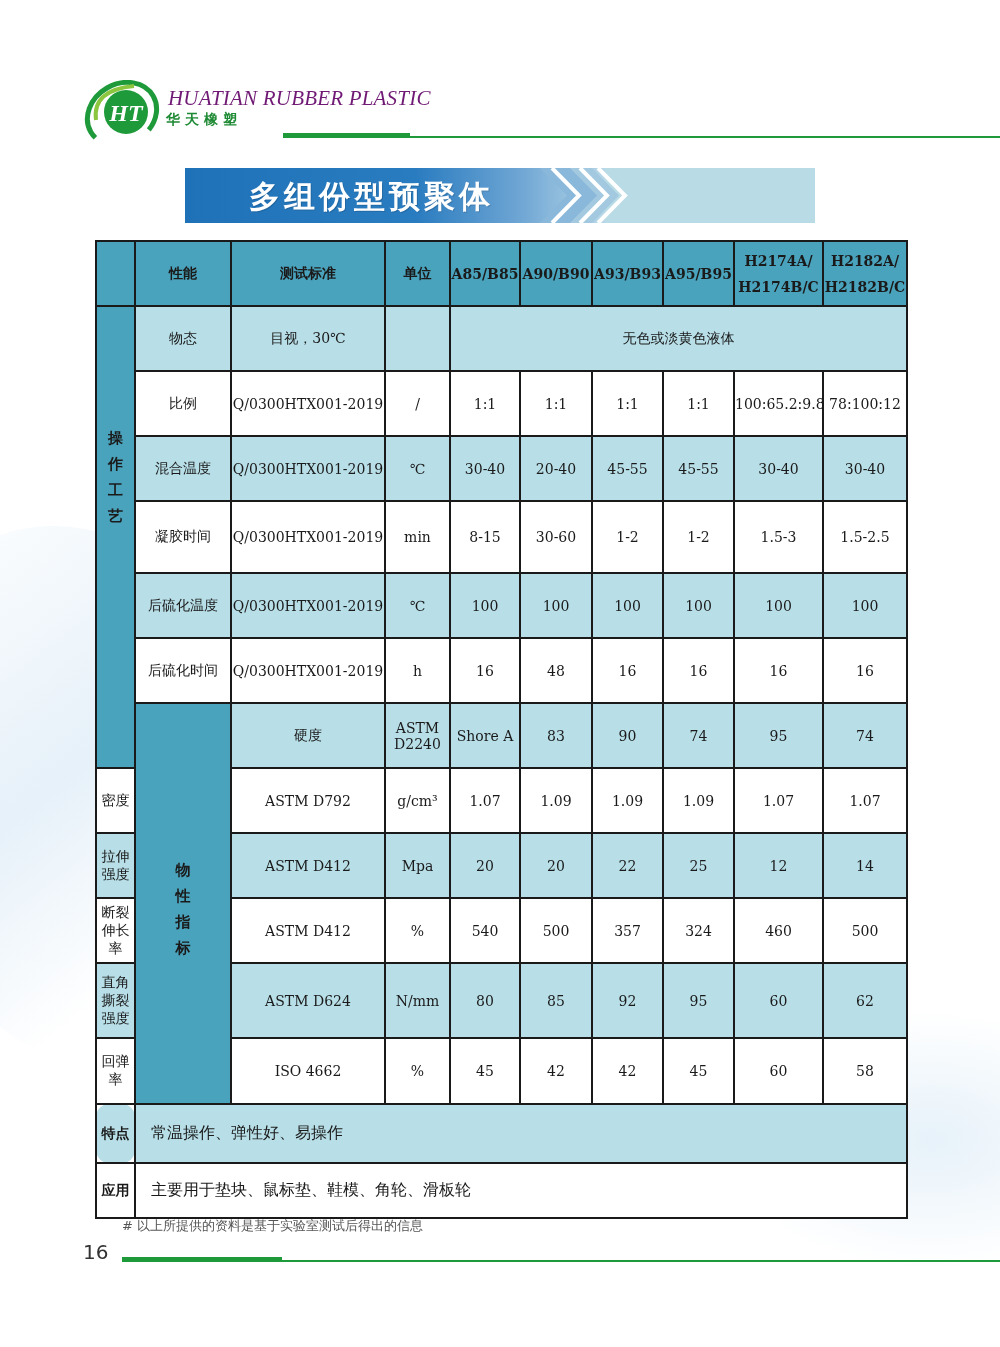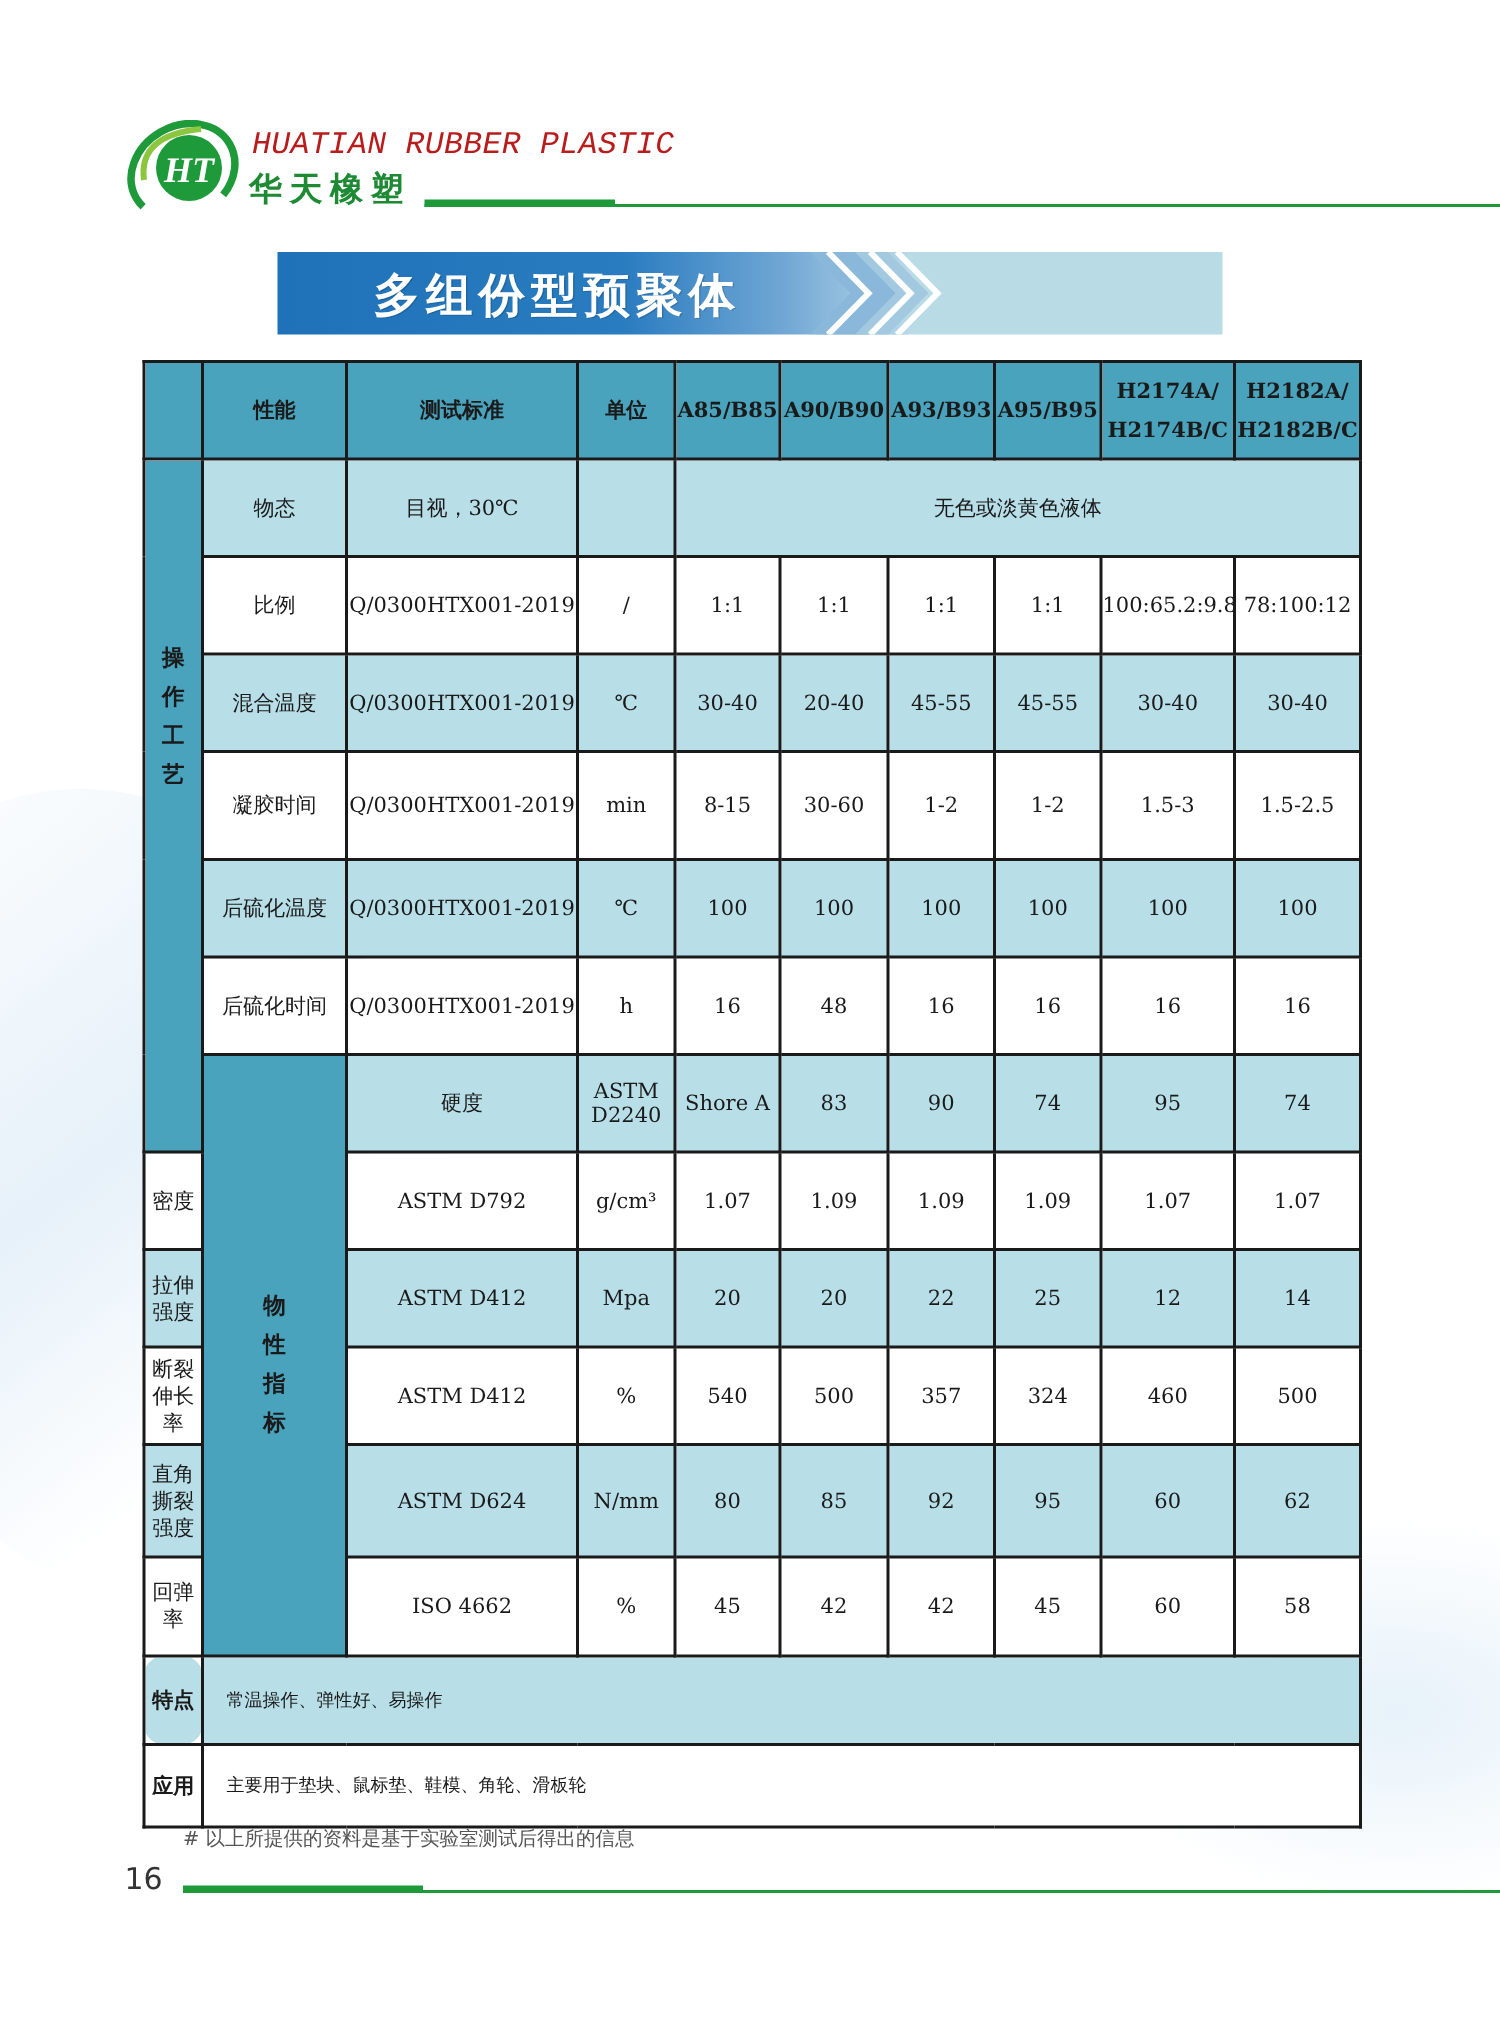--- a/index.html
+++ b/index.html
@@ -18,27 +18,27 @@
   }
   .bg-swoosh2 {
     position: absolute; right: -140px; top: 1010px; width: 420px; height: 260px;
     background: radial-gradient(ellipse at center, rgba(224,238,248,0.8) 0%, rgba(255,255,255,0) 70%);
   }
 
   
   .logo { position: absolute; left: 82px; top: 80px; width: 78px; height: 66px; }
   .brand-en {
     position: absolute; left: 168px; top: 86px;
-    font-family: Liberation Mono, monospace; font-style: italic;
-    font-size: 21px; color: #b91c1c; letter-spacing: 0.2px;
+    font-family: Liberation Serif, serif; font-style: italic;
+    font-size: 21px; color: #701a75; letter-spacing: 0.2px;
   }
   .brand-cn {
     position: absolute; left: 166px; top: 111px;
     font-family: "DejaVu Sans", sans-serif; font-weight: bold;
-    font-size: 22px; color: #1f8a34; letter-spacing: 5px;
+    font-size: 14px; color: #1f8a34; letter-spacing: 5px;
   }
   .header-line-thick { position: absolute; left: 283px; top: 133px; width: 127px; height: 5px; background: #1e9a3a; }
   .header-line-thin { position: absolute; left: 283px; top: 136px; width: 717px; height: 2px; background: #1e9a3a; }
 
   
   .banner { position: absolute; left: 185px; top: 168px; width: 630px; height: 55px; }
   .banner-main {
     position: absolute; left: 0; top: 0; width: 420px; height: 55px;
     background: linear-gradient(90deg, #1f72b8 0%, #2a7cc0 55%, #6fa6d4 80%, #b8d8e8 100%);
   }
@@ -68,21 +68,21 @@
   }
   .spec-table th {
     background: #4aa3bd; font-weight: bold; font-size: 14px;
   }
   .spec-table td.group {
     background: #4aa3bd; font-weight: bold; font-size: 15px; line-height: 26px;
   }
   .spec-table td.group-label-inline { background: #4aa3bd; font-weight: bold; font-size: 14px; border-radius: 13px; }
   .row-blue td:not(.group):not(.blank-group) { background: #b8dfe8; }
   .row-white td:not(.group):not(.blank-group) { background: #ffffff; }
-  .spec-table td.left-text { text-align: left; padding-left: 15px; font-size: 12px; }
+  .spec-table td.left-text { text-align: left; padding-left: 15px; font-size: 16px; }
   .cn { font-family: "DejaVu Serif", serif; }
 
   .footnote {
     position: absolute; left: 122px; top: 1217px;
     font-family: "DejaVu Sans", sans-serif; font-size: 13px; color: #555;
   }
   .page-num {
     position: absolute; left: 83px; top: 1240px;
     font-family: "DejaVu Sans", sans-serif; font-size: 20px; color: #333;
   }

